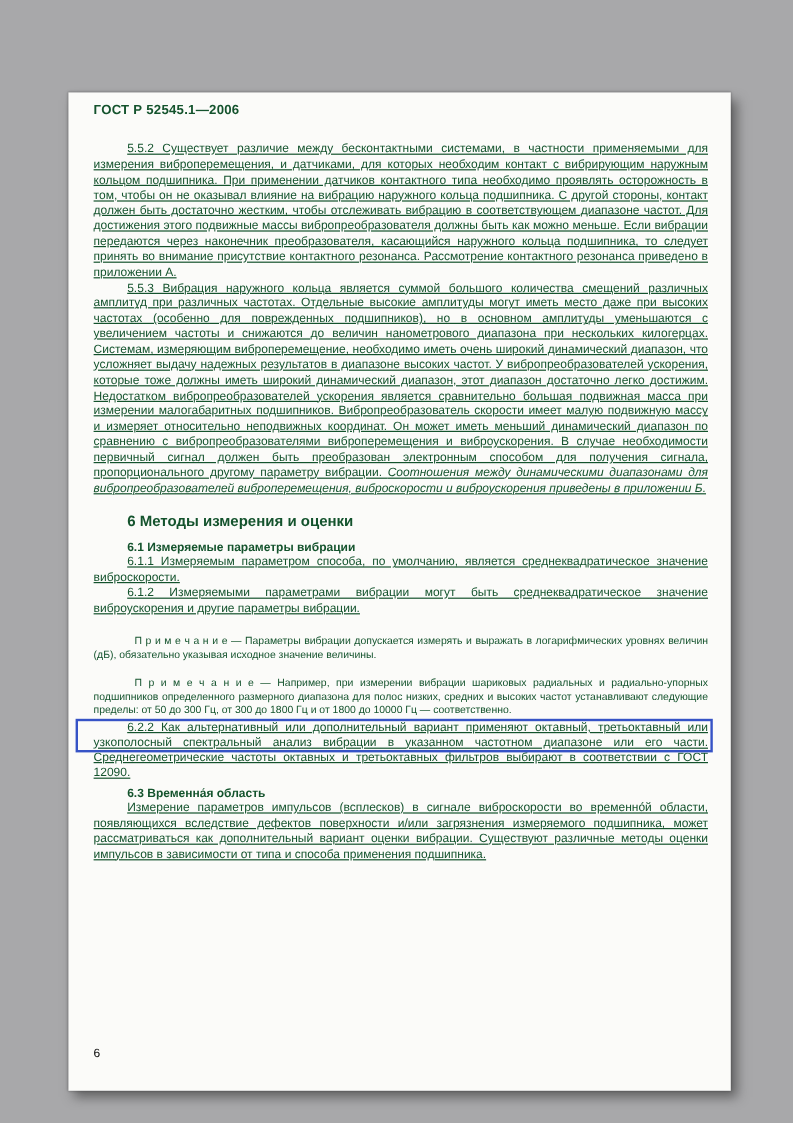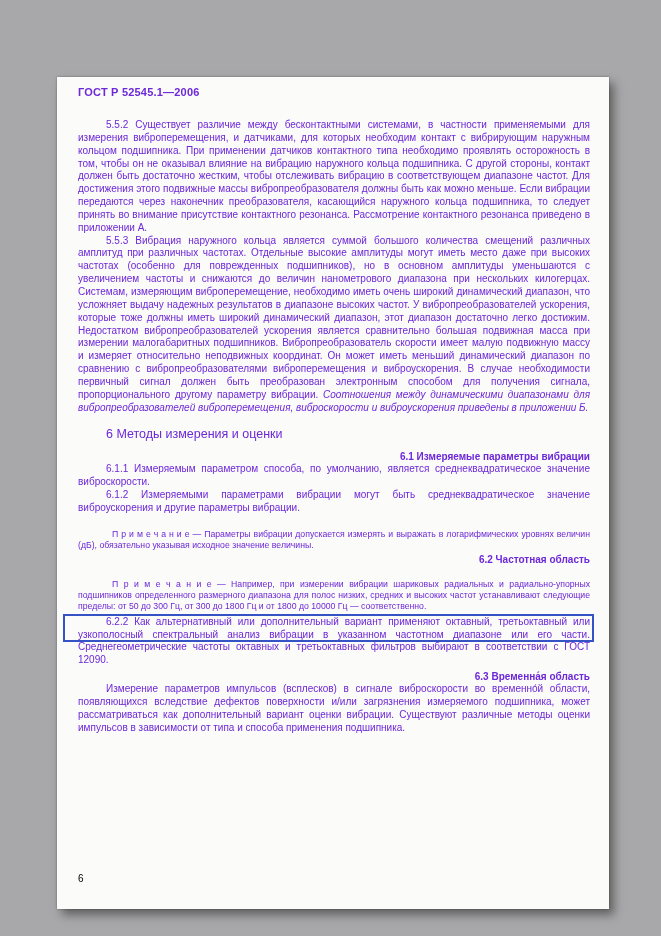--- a/index.html
+++ b/index.html
@@ -7,26 +7,26 @@
   body {
     background:#a8a8aa;
     font-family:"Liberation Sans","DejaVu Sans",sans-serif;
     position:relative; overflow:hidden;
   }
   .page {
     position:absolute; left:57px; top:77px; width:552px; height:832px;
     background:#fbfbf9;
     box-shadow:5px 6px 9px rgba(40,40,40,0.55), 0 0 2px rgba(0,0,0,0.35);
   }
-  .content { position:absolute; left:21px; right:19px; top:9px; bottom:0; color:#6d28d9; }
+  .content { position:absolute; left:21px; right:19px; top:9px; bottom:0; color:#14532d; }
   .doc-header { font-weight:bold; font-size:11px; margin-bottom:21px; letter-spacing:0.2px; }
-  .para { font-size:10px; line-height:12.85px; text-align:justify; text-indent:28px; }
+  .para { font-size:10px; line-height:12.85px; text-align:justify; text-indent:28px;text-decoration:underline; }
   .note { font-size:8.7px; line-height:10.8px; text-align:justify; text-indent:34px; margin:14px 0 4px; }
-  .h-main { font-size:12.5px; font-weight:normal; padding-left:28px; margin:13px 0 10px; }
-  .h-sub { font-size:10px; font-weight:bold; padding-left:28px; margin:4px 0 1px;text-align:right; }
+  .h-main { font-size:12.5px; font-weight:bold; padding-left:28px; margin:13px 0 10px; }
+  .h-sub { font-size:10px; font-weight:bold; padding-left:28px; margin:4px 0 1px; }
   .italic { font-style:italic; }
   .rel { position:relative; }
   .blue-box {
     position:absolute; left:-15px; top:-2px; right:-4px; height:28px;
     border:2px solid #3653c6; pointer-events:none;
   }
   .page-number { position:absolute; left:21px; bottom:25px; font-size:10px; }
 </style>
 </head>
 <body>
@@ -40,21 +40,20 @@
 
     <p class="para"><span>5.5.3 Вибрация наружного кольца является суммой большого количества смещений различных амплитуд при различных частотах. Отдельные высокие амплитуды могут иметь место даже при высоких частотах (особенно для поврежденных подшипников), но в основном амплитуды уменьшаются с увеличением частоты и снижаются до величин нанометрового диапазона при нескольких килогерцах. Системам, измеряющим виброперемещение, необходимо иметь очень широкий динамический диапазон, что усложняет выдачу надежных результатов в диапазоне высоких частот. У вибропреобразователей ускорения, которые тоже должны иметь широкий динамический диапазон, этот диапазон достаточно легко достижим. Недостатком вибропреобразователей ускорения является сравнительно большая подвижная масса при измерении малогабаритных подшипников. Вибропреобразователь скорости имеет малую подвижную массу и измеряет относительно неподвижных координат. Он может иметь меньший динамический диапазон по сравнению с вибропреобразователями виброперемещения и виброускорения. В случае необходимости первичный сигнал должен быть преобразован электронным способом для получения сигнала, пропорционального другому параметру вибрации. </span><span class="italic">Соотношения между динамическими диапазонами для вибропреобразователей виброперемещения, виброскорости и виброускорения приведены в приложении Б.</span></p>
 
     <h2 class="h-main">6 Методы измерения и оценки</h2>
 
     <h3 class="h-sub">6.1 Измеряемые параметры вибрации</h3>
     <p class="para">6.1.1 Измеряемым параметром способа, по умолчанию, является среднеквадратическое значение виброскорости.</p>
     <p class="para">6.1.2 Измеряемыми параметрами вибрации могут быть среднеквадратическое значение виброускорения и другие параметры вибрации.</p>
     <p class="note">П р и м е ч а н и е — Параметры вибрации допускается измерять и выражать в логарифмических уровнях величин (дБ), обязательно указывая исходное значение величины.</p>
 
-    <h3 class="h-sub">6.2 Частотная область</h3>
     <p class="note">П р и м е ч а н и е — Например, при измерении вибрации шариковых радиальных и радиально-упорных подшипников определенного размерного диапазона для полос низких, средних и высоких частот устанавливают следующие пределы: от 50 до 300 Гц, от 300 до 1800 Гц и от 1800 до 10000 Гц — соответственно.</p>
 
     <div class="rel">
       <div class="blue-box"></div>
       <p class="para">6.2.2 Как альтернативный или дополнительный вариант применяют октавный, третьоктавный или узкополосный спектральный анализ вибрации в указанном частотном диапазоне или его части. Среднегеометрические частоты октавных и третьоктавных фильтров выбирают в соответствии с ГОСТ 12090.</p>
     </div>
 
     <h3 class="h-sub">6.3 Временна́я область</h3>
     <p class="para">Измерение параметров импульсов (всплесков) в сигнале виброскорости во временно́й области, появляющихся вследствие дефектов поверхности и/или загрязнения измеряемого подшипника, может рассматриваться как дополнительный вариант оценки вибрации. Существуют различные методы оценки импульсов в зависимости от типа и способа применения подшипника.</p>
 

